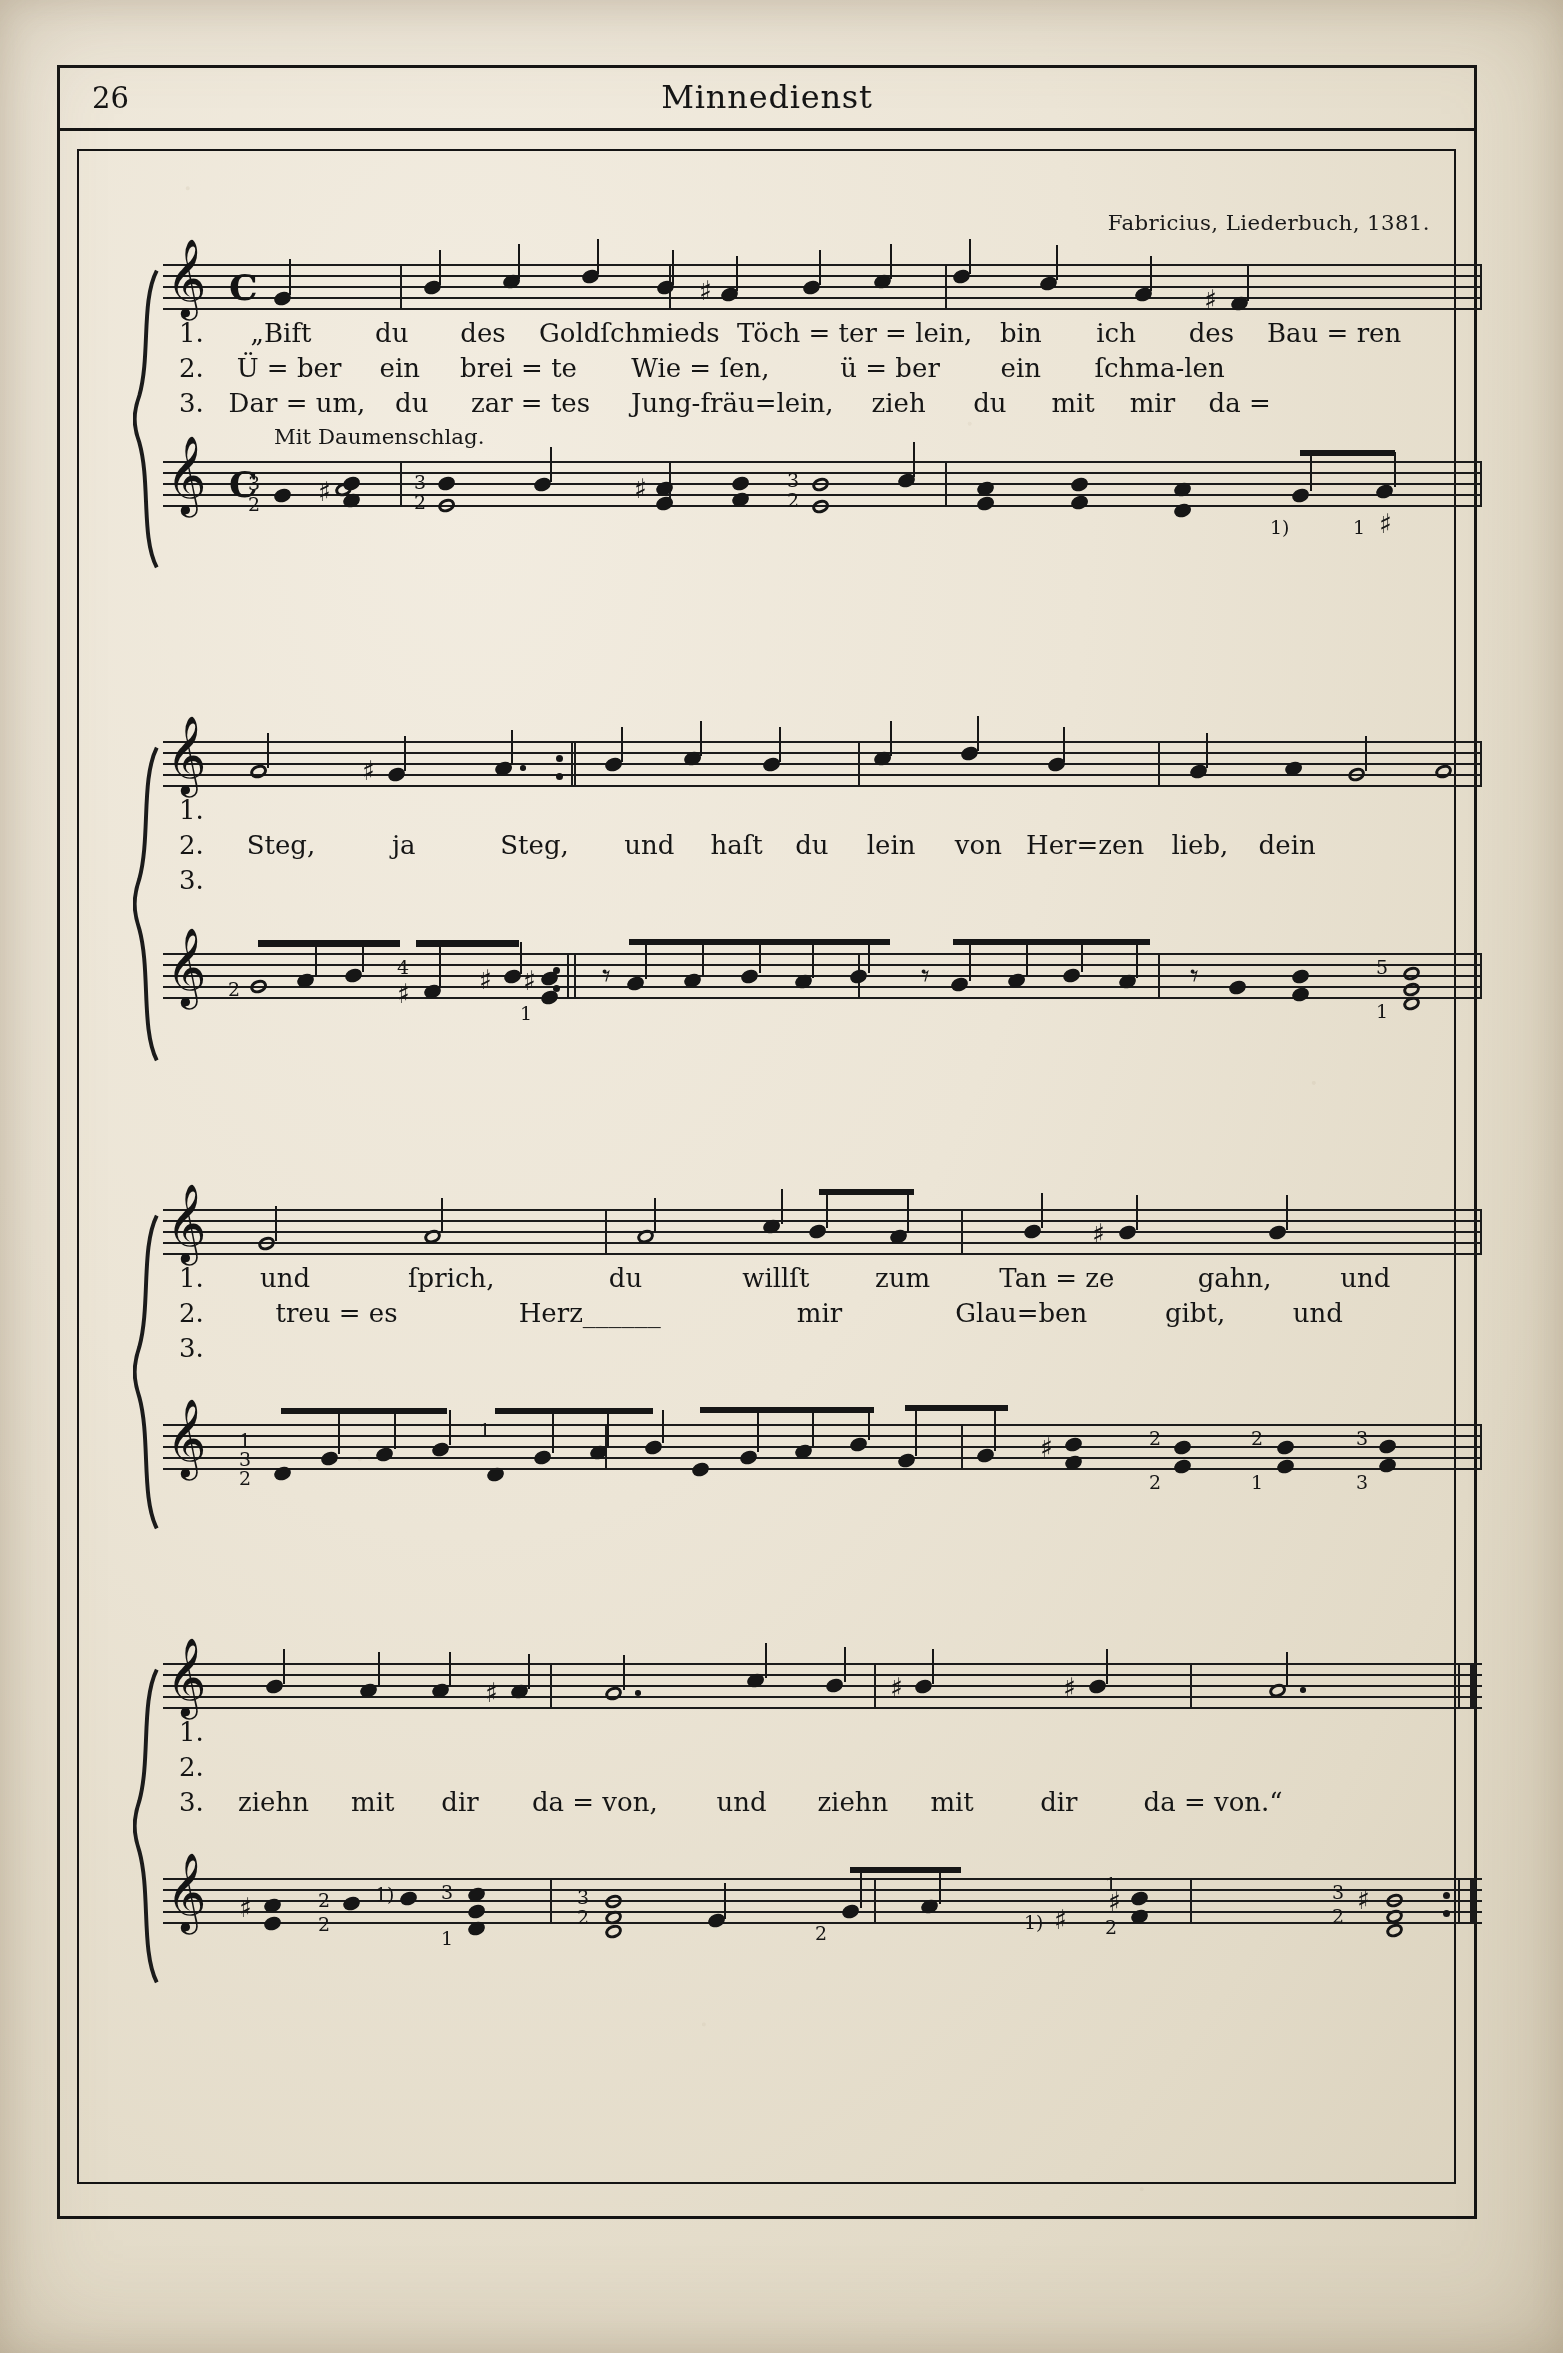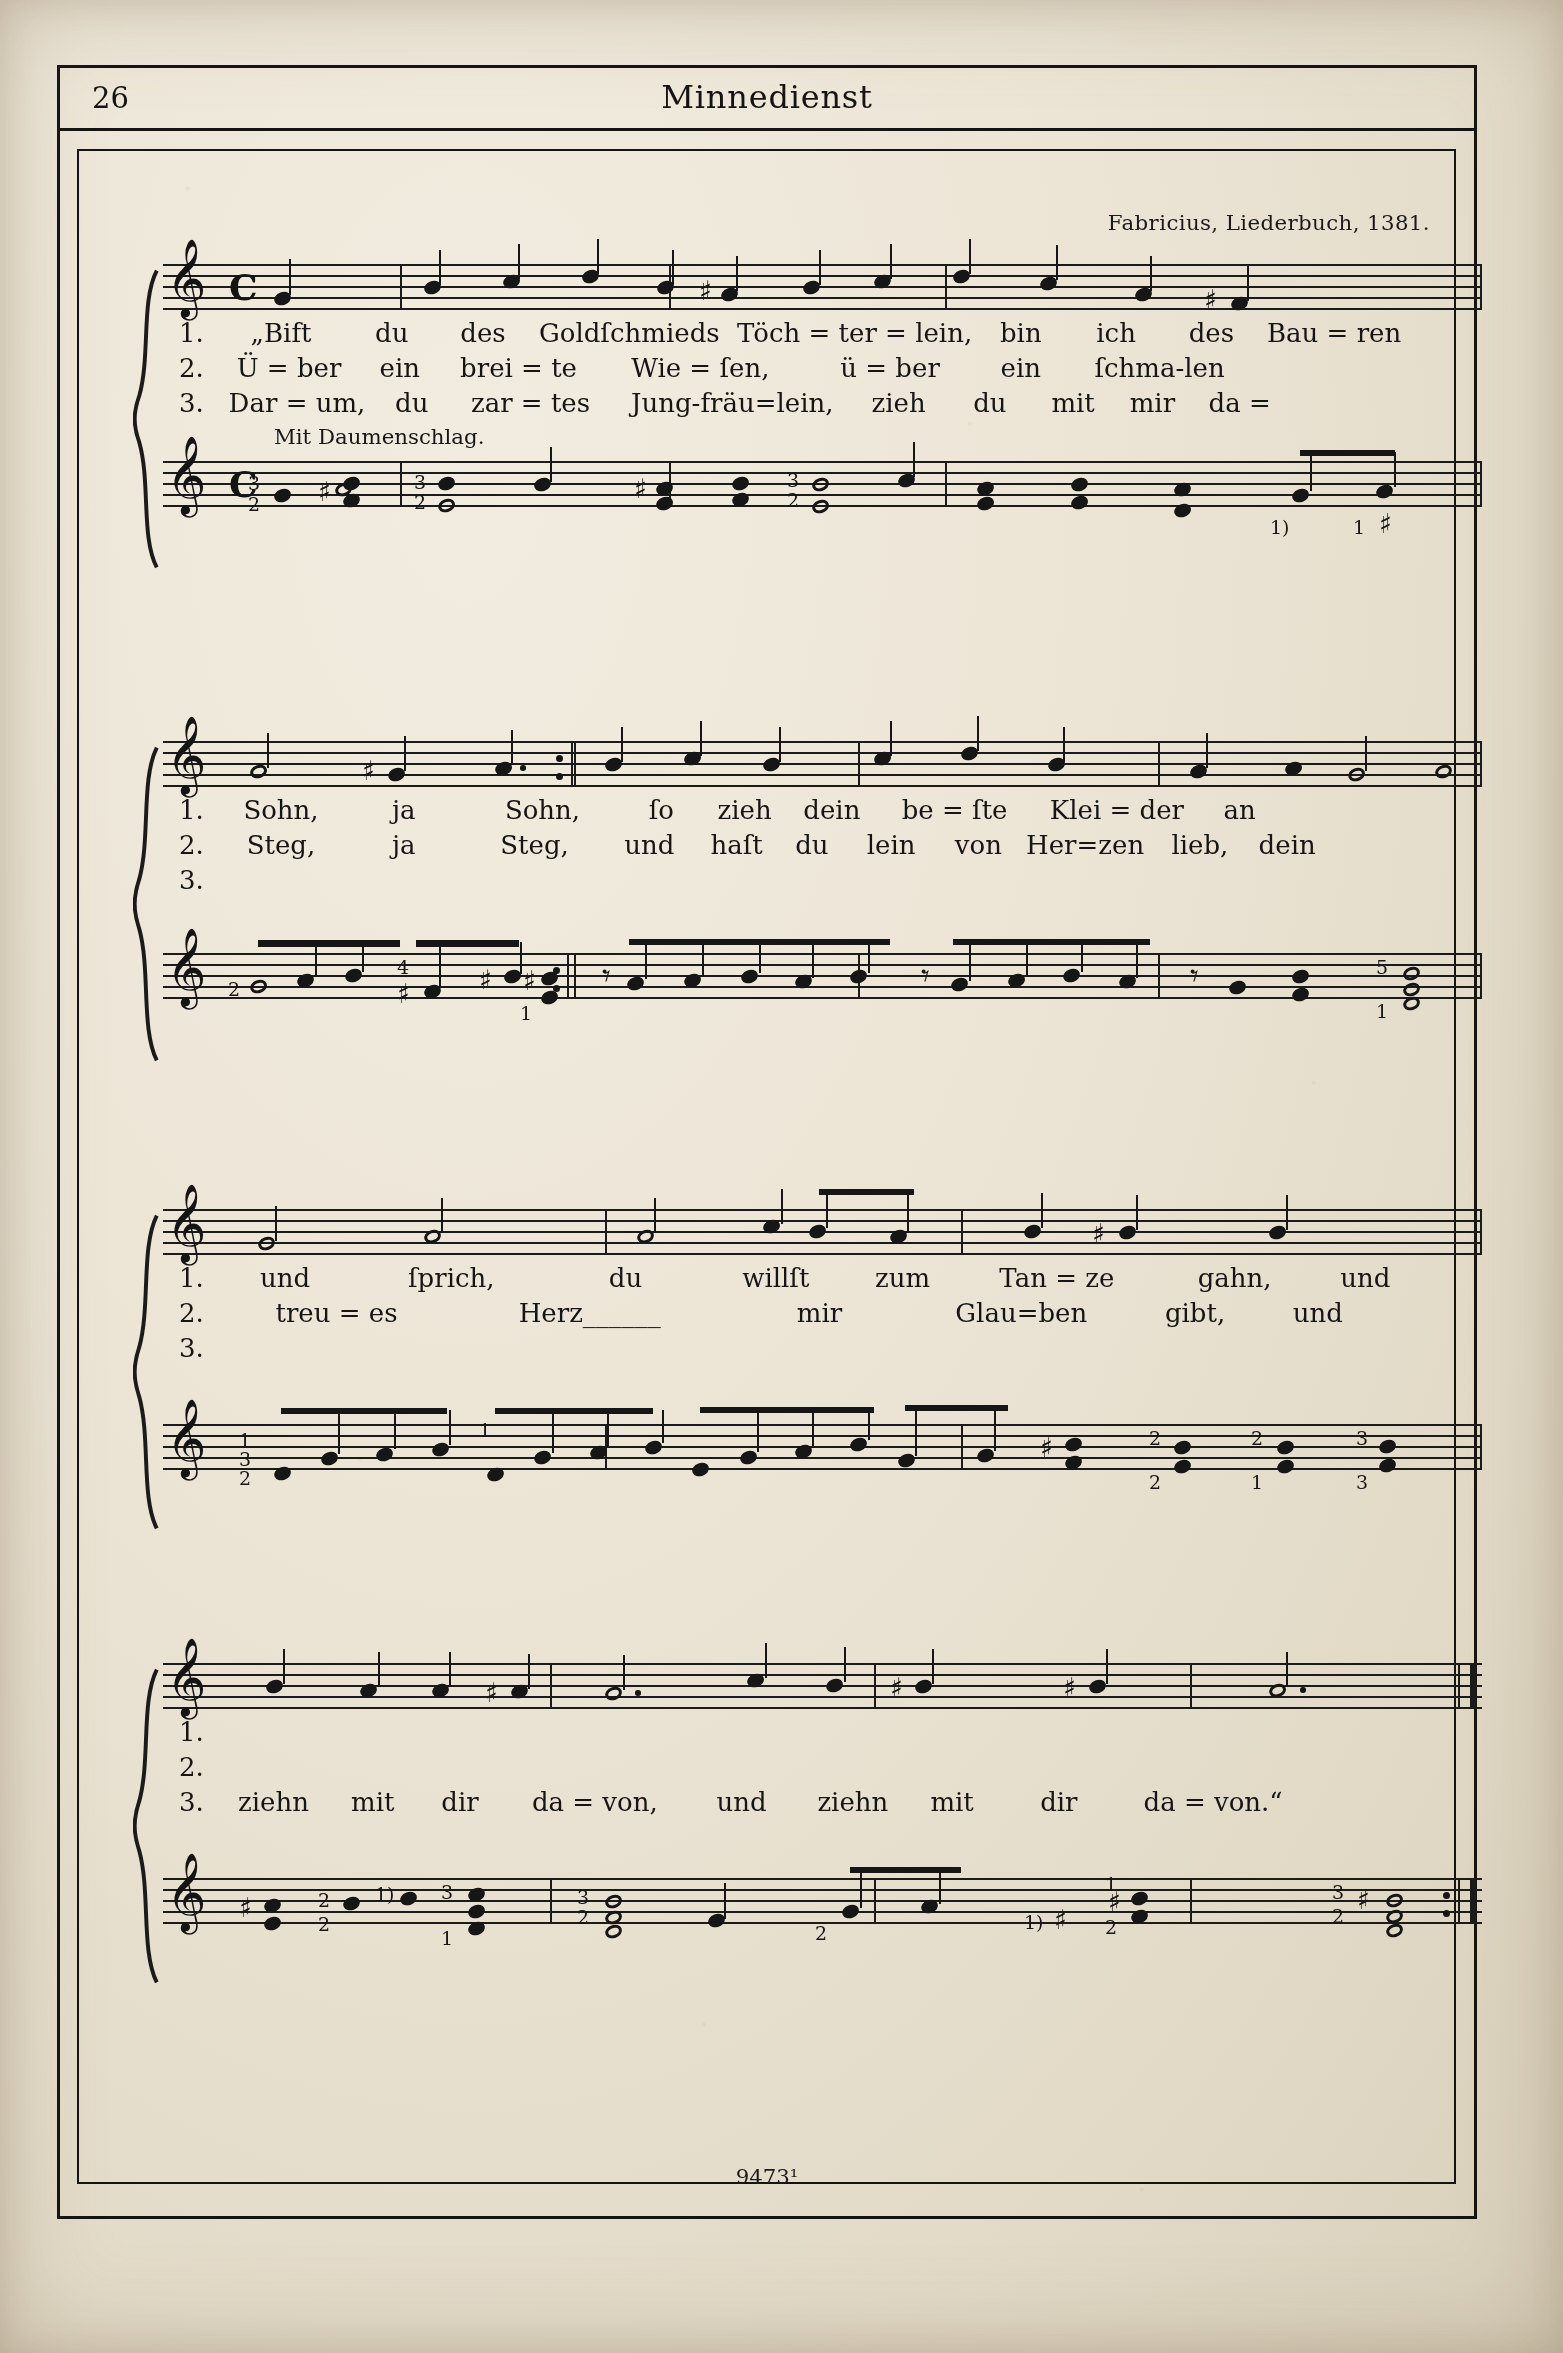--- a/index.html
+++ b/index.html
@@ -473,31 +473,20 @@
           <div class="stem" style="left:1043px; top:-8px; height:35px;"></div>
         <div class="nh" style="left:1122px; top:20.5px;"></div>
         <div class="nh open" style="left:1185px; top:27px;"></div>
           <div class="stem" style="left:1202px; top:-4.7px; height:35px;"></div>
         <div class="nh open" style="left:1272px; top:24px;"></div>
       </div>
 
       <div class="lyric-block" style="top:54px; left:16px;">
         <div class="lyric-line">
           <span class="num">1.</span>
-          <span class="words">
-            <span style="width:118px">Sohn,</span>
-            <span style="width:111px">ja</span>
-            <span style="width:150px">Sohn,</span>
-            <span style="width:71px">ſo</span>
-            <span style="width:79px">zieh</span>
-            <span style="width:79px">dein</span>
-            <span style="width:150px">be = ſte</span>
-            <span style="width:158px">Klei = der</span>
-            <span style="width:71px">an</span>
-          </span>
         </div>
         <div class="lyric-line">
           <span class="num">2.</span>
           <span class="words">
             <span style="width:118px">Steg,</span>
             <span style="width:111px">ja</span>
             <span style="width:134px">Steg,</span>
             <span style="width:79px">und</span>
             <span style="width:79px">haſt</span>
             <span style="width:55px">du</span>
@@ -839,18 +828,17 @@
         <div class="fing" style="left:942px; top:38px;">2</div>
         <div class="fing" style="left:1169px; top:3.2px;">3</div>
         <div class="fing" style="left:1169px; top:27px;">2</div>
         <div class="acc" style="left:1194px; top:8px;">♯</div>
         <div class="nh open" style="left:1223px; top:16px;"></div>
         <div class="nh open" style="left:1223px; top:32px;"></div>
         <div class="nh open" style="left:1223px; top:46px;"></div>
       </div>
     </div>
 
-    <div id="plate-number">9473¹</div>
   </div>
 
   <div id="edge-shadow"></div>
 </div>
 
 
 </body></html>

